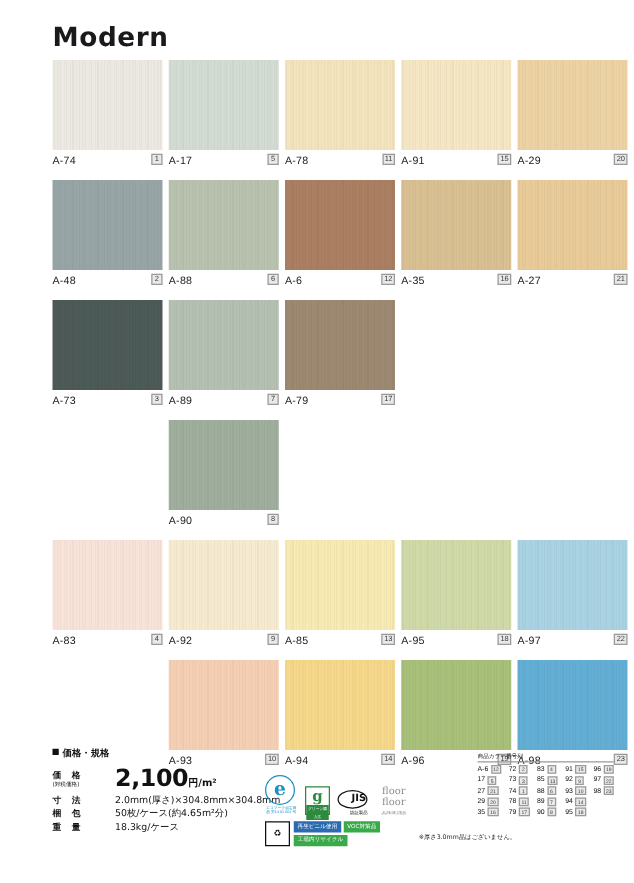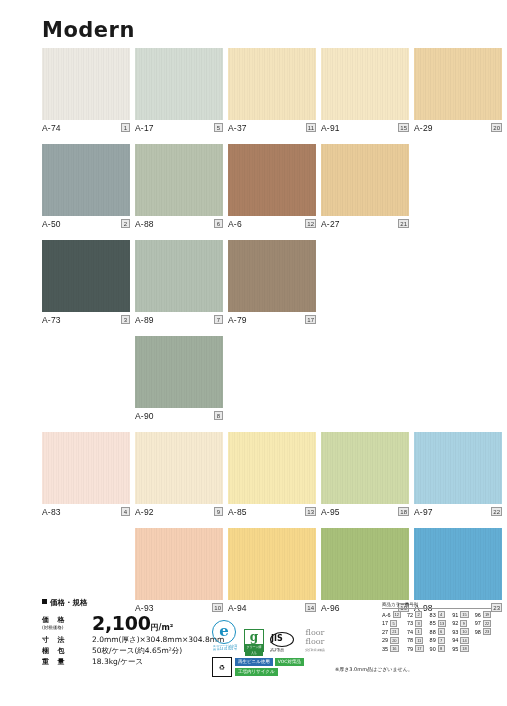--- a/index.html
+++ b/index.html
@@ -116,21 +116,21 @@
     width: 20px; height: 23px; border: 1px solid #2d8b3f;
     background: #fff; text-align: center;
   }
   .gmark .g {
     color: #2d8b3f; font-size: 12px; font-weight: bold;
     font-family: "DejaVu Serif", serif; line-height: 14px;
   }
   .gmark .gt { font-size: 3px; color: #fff; background:#2d8b3f; display:block; line-height:6px;}
 
   .jis {
-    width: 24px; text-align: left;
+    width: 24px; text-align: right;
   }
   .jis .oval {
     width: 24px; height: 15px; border: 1.5px solid #111; border-radius: 50%;
     font-size: 8px; font-weight: bold; line-height: 12px;
     font-family: "DejaVu Sans", sans-serif; color:#111;
   }
   .jis .jt { font-size: 3.5px; color:#111; margin-top:1px; }
 
   .fscore { width: 30px; text-align:center; }
   .fscore .ft {
@@ -188,21 +188,21 @@
         <div class="cell">
           <div class="sw" style="background: rgb(211, 220, 211);"></div>
           <div class="lbl">
             <span class="code">A-17</span>
             <span class="num">5</span>
           </div>
         </div>
         <div class="cell">
           <div class="sw" style="background: rgb(244, 228, 189);"></div>
           <div class="lbl">
-            <span class="code">A-37</span>
+            <span class="code">A-78</span>
             <span class="num">11</span>
           </div>
         </div>
         <div class="cell">
           <div class="sw" style="background: rgb(245, 231, 196);"></div>
           <div class="lbl">
             <span class="code">A-91</span>
             <span class="num">15</span>
           </div>
         </div>
@@ -211,36 +211,43 @@
           <div class="lbl">
             <span class="code">A-29</span>
             <span class="num">20</span>
           </div>
         </div>
       </div>
       <div class="row">
         <div class="cell">
           <div class="sw" style="background: rgb(151, 165, 166);"></div>
           <div class="lbl">
-            <span class="code">A-50</span>
+            <span class="code">A-48</span>
             <span class="num">2</span>
           </div>
         </div>
         <div class="cell">
           <div class="sw" style="background: rgb(184, 194, 174);"></div>
           <div class="lbl">
             <span class="code">A-88</span>
             <span class="num">6</span>
           </div>
         </div>
         <div class="cell">
           <div class="sw" style="background: rgb(171, 127, 98);"></div>
           <div class="lbl">
             <span class="code">A-6</span>
             <span class="num">12</span>
+          </div>
+        </div>
+        <div class="cell">
+          <div class="sw" style="background: rgb(217, 192, 147);"></div>
+          <div class="lbl">
+            <span class="code">A-35</span>
+            <span class="num">16</span>
           </div>
         </div>
         <div class="cell">
           <div class="sw" style="background: rgb(232, 203, 153);"></div>
           <div class="lbl">
             <span class="code">A-27</span>
             <span class="num">21</span>
           </div>
         </div>
       </div>

